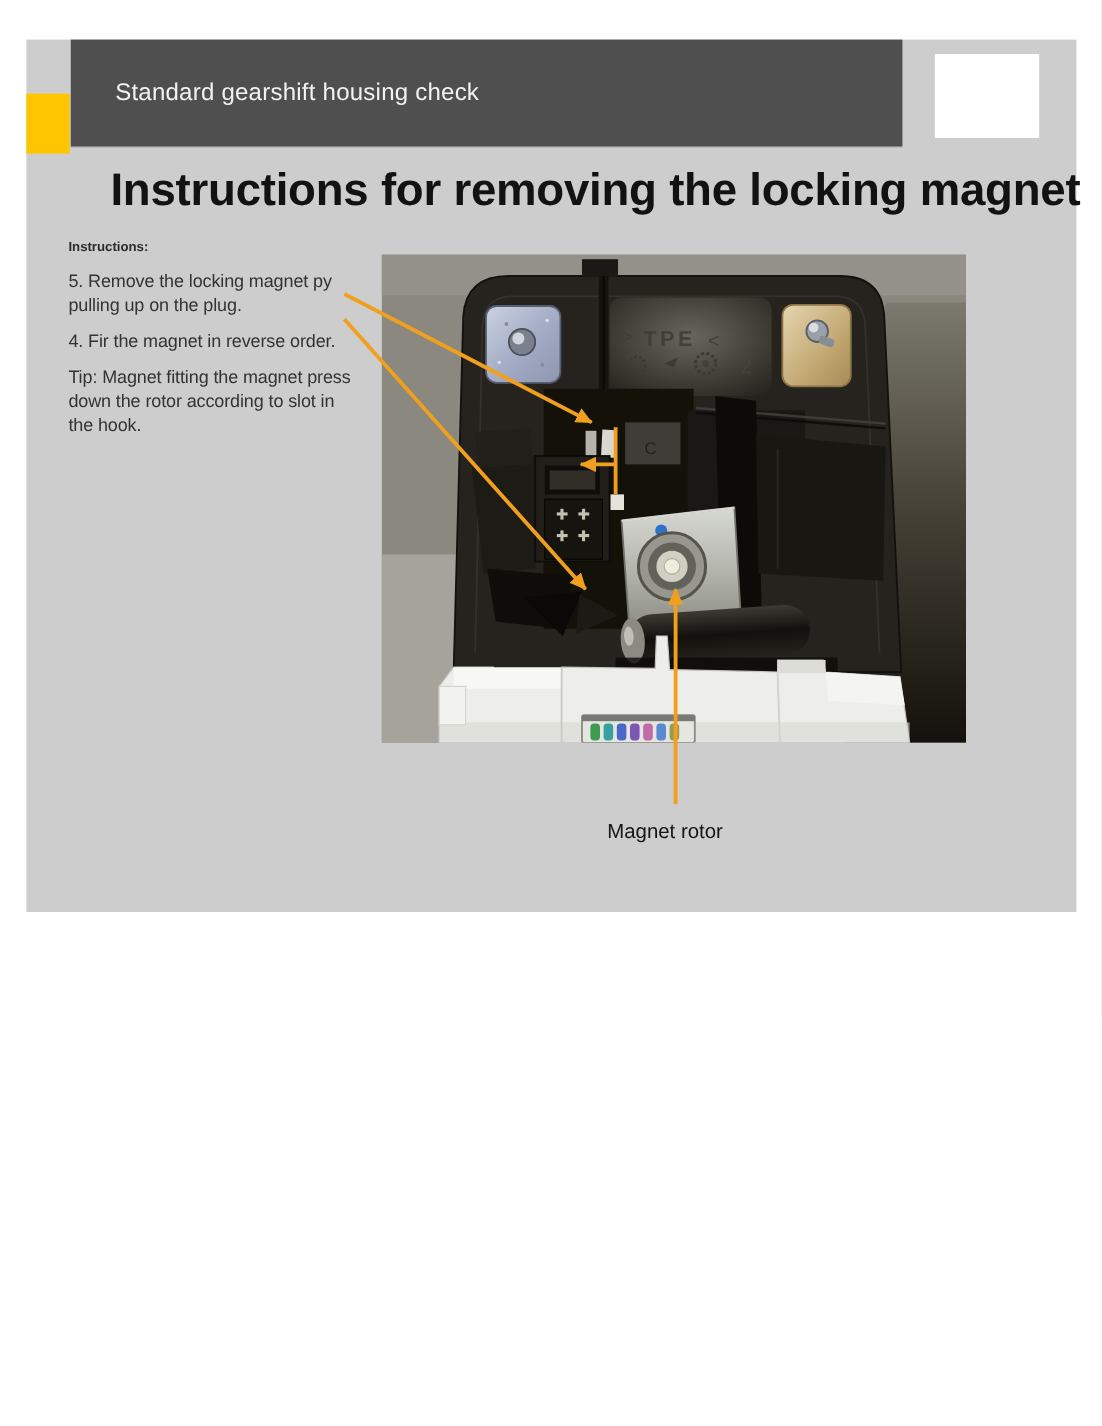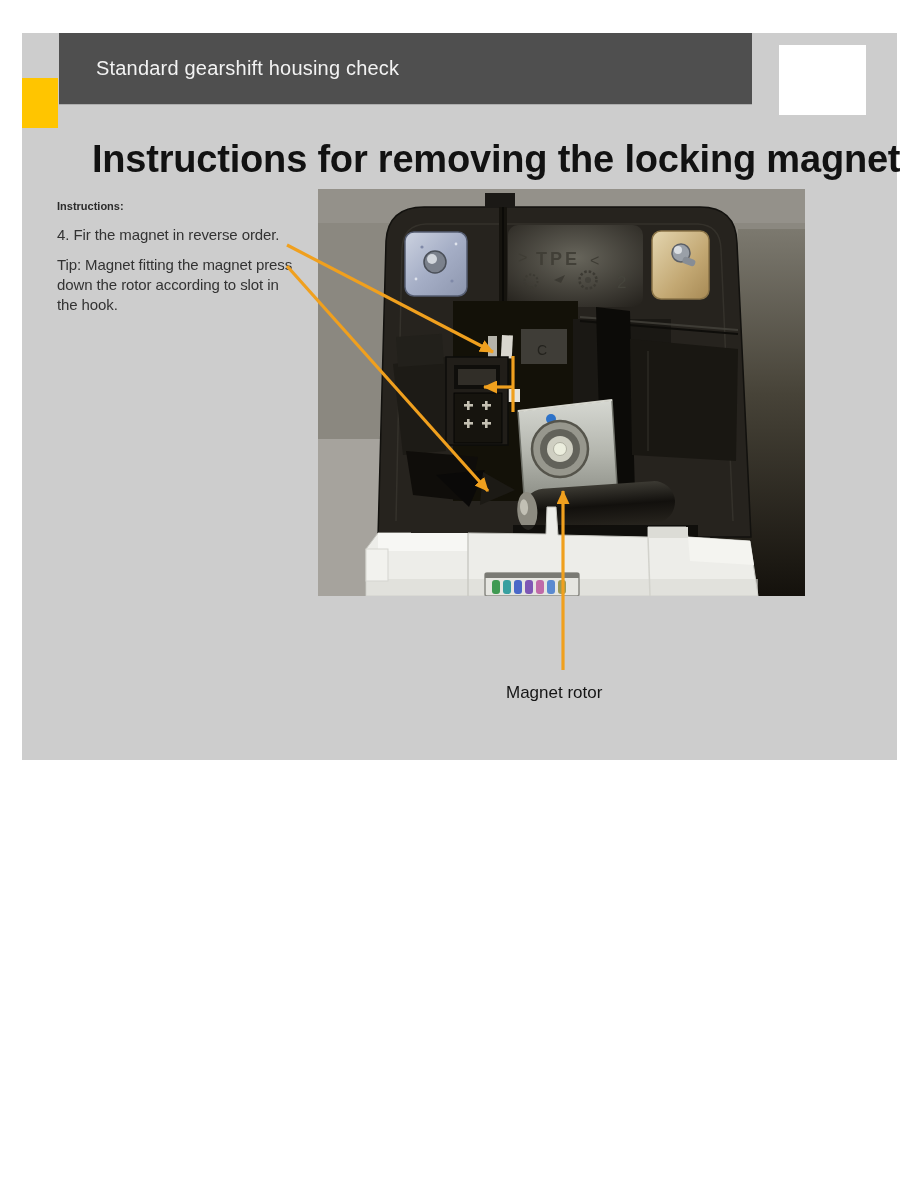--- a/index.html
+++ b/index.html
@@ -2,36 +2,36 @@
 <html><head>
 <meta charset="utf-8">
 <style>
   html,body{margin:0;padding:0;}
   body{
     width:918px;height:1188px;position:relative;background:#ffffff;
     font-family:"Liberation Sans", sans-serif;overflow:hidden;
   }
   .page{position:absolute;left:22px;top:33px;width:875px;height:727px;background:#cdcdcd;}
   .header-bar{
-    position:absolute;left:59px;top:33px;width:693px;height:71px;background:#4f4f4f;
+    position:absolute;left:59px;top:33px;width:693px;height:89px;background:#4f4f4f;
     display:flex;align-items:center;box-shadow:0 1px 0 rgba(0,0,0,.15);
   }
   .header-bar .header-title{
     color:#f2f2f2;font-size:20px;letter-spacing:.2px;padding-left:37px;
   }
   .yellow-square{position:absolute;left:22px;top:78px;width:36px;height:50px;background:#ffc500;}
   .white-square{position:absolute;left:779px;top:45px;width:87px;height:70px;background:#ffffff;}
   .page-title{
     position:absolute;left:92px;top:138px;font-size:38px;font-weight:bold;color:#121212;
     letter-spacing:-.2px;white-space:nowrap;
   }
   .instructions{position:absolute;left:57px;top:200px;width:240px;color:#333;}
   .instructions .ins-heading{font-size:11px;font-weight:bold;margin:0 0 13px 0;color:#2b2b2b;}
   .instructions p{font-size:15px;line-height:20px;margin:0 0 10px 0;letter-spacing:-.1px;}
-  .photo{position:absolute;left:318px;top:189px;width:487px;height:407px;}
+  .photo{position:absolute;left:318px;top:212px;width:487px;height:407px;}
   .photo svg{display:block;}
   .annotations{position:absolute;left:0;top:0;width:918px;height:1188px;pointer-events:none;}
   .figure-caption{position:absolute;left:492px;top:683px;font-size:17px;color:#151515;margin-left:14px;}
 </style>
 </head>
 <body>
 
 <div class="page"></div>
 
 <div class="header-bar">
@@ -39,20 +39,21 @@
 </div>
 
 <div class="yellow-square"></div>
 
 <div class="white-square"></div>
 
 <div class="page-title">Instructions for removing the locking magnet</div>
 
 <div class="instructions">
   <div class="ins-heading">Instructions:</div>
+  <p>5. Remove the locking magnet py pulling up on the plug.</p>
   <p>4. Fir the magnet in reverse order.</p>
   <p>Tip: Magnet fitting the magnet press down the rotor according to slot in the hook.</p>
 </div>
 
 <div class="photo">
 <svg width="487" height="407" viewBox="0 0 487 407" xmlns="http://www.w3.org/2000/svg">
   <defs>
     <linearGradient id="darkRight" x1="0" y1="0" x2="0" y2="1">
       <stop offset="0" stop-color="#7c796f"></stop>
           <stop offset="0.45" stop-color="#474338"></stop>

